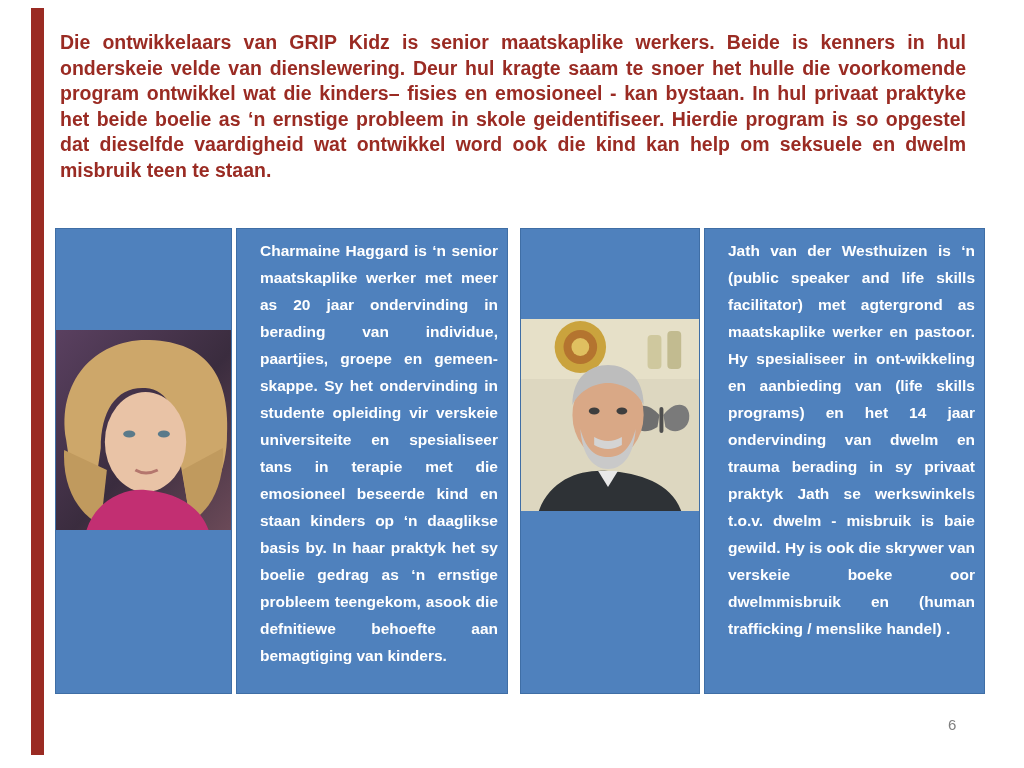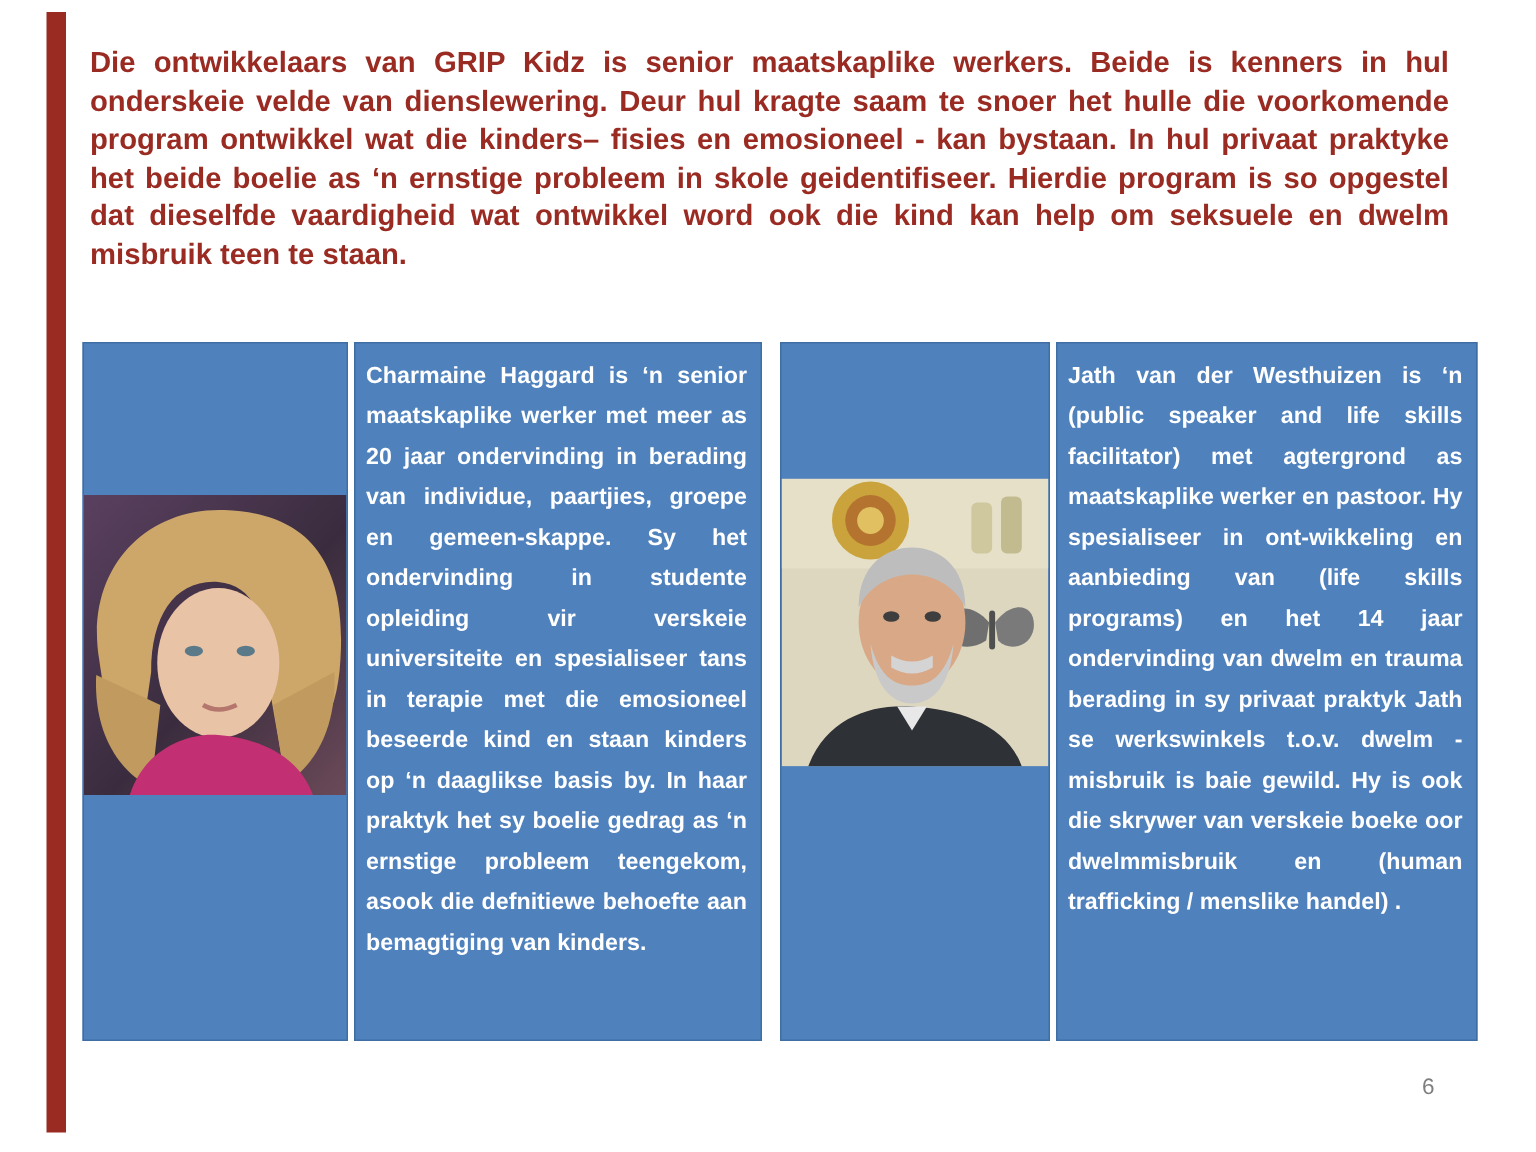--- a/index.html
+++ b/index.html
@@ -57,21 +57,21 @@
   .panel-gap {
     width: 4px;
     background: #ffffff;
     flex: 0 0 auto;
   }
   .text-panel {
     background: #4f81bd;
     border: 1px solid #3f6ea5;
     box-sizing: border-box;
     flex: 1 1 auto;
-    padding: 8px 9px 0 7px;
+    padding: 8px 9px 0 23px;
   }
   .text-panel p {
     margin: 0;
     color: #ffffff;
     font-weight: bold;
     font-size: 15.5px;
     line-height: 27px;
     text-align: justify;
   }
   .photo {

